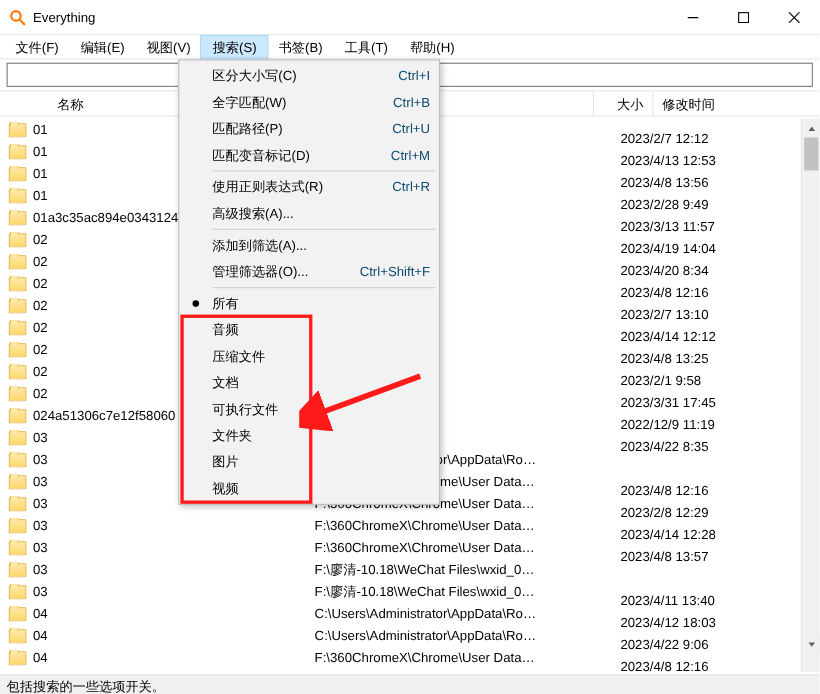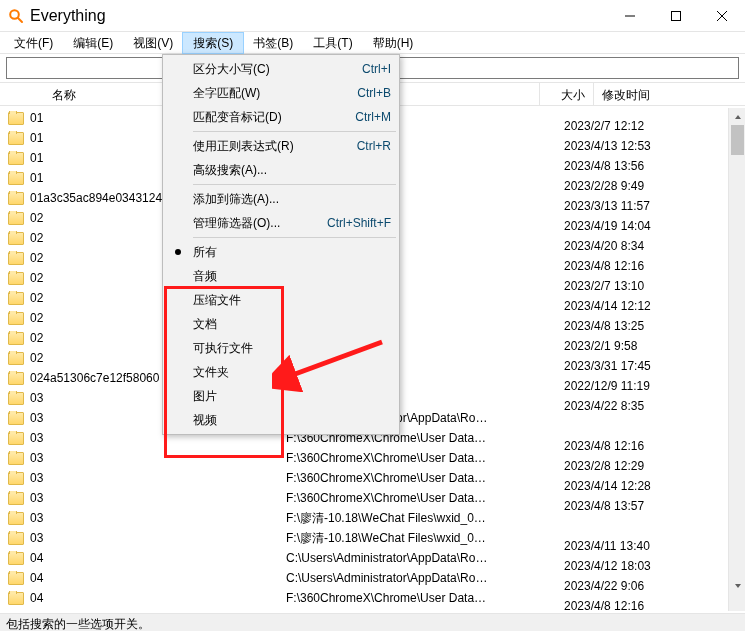--- a/index.html
+++ b/index.html
@@ -21,21 +21,21 @@
     padding-left: 8px;
     background: #fff;
   }
   .titlebar .app-icon {
     width: 16px; height: 16px;
     margin-right: 6px;
     display: inline-flex;
     align-items: center; justify-content: center;
   }
   .titlebar .app-icon svg { width: 16px; height: 16px; }
-  .titlebar .title { font-size: 16px; color: #000; }
+  .titlebar .title { font-size: 12px; color: #000; }
   .titlebar .spacer { flex: 1; }
   .titlebar .winbtn {
     width: 46px; height: 32px;
     display: flex; align-items: center; justify-content: center;
     font-size: 12px; color: #000;
   }
   .titlebar .winbtn svg { width: 10px; height: 10px; }
   
   .menubar {
     height: 22px;
@@ -497,20 +497,24 @@
 <div class="dropdown" id="dropdown">
     <div class="ditem">
       <span class="lbl">区分大小写(C)</span>
       <span class="accel">Ctrl+I</span>
     </div>
     <div class="ditem">
       <span class="lbl">全字匹配(W)</span>
       <span class="accel">Ctrl+B</span>
     </div>
     <div class="ditem">
+      <span class="lbl">匹配路径(P)</span>
+      <span class="accel">Ctrl+U</span>
+    </div>
+    <div class="ditem">
       <span class="lbl">匹配变音标记(D)</span>
       <span class="accel">Ctrl+M</span>
     </div>
     <div class="dsep"></div>
     <div class="ditem">
       <span class="lbl">使用正则表达式(R)</span>
       <span class="accel">Ctrl+R</span>
     </div>
     <div class="ditem">
       <span class="lbl">高级搜索(A)...</span>

